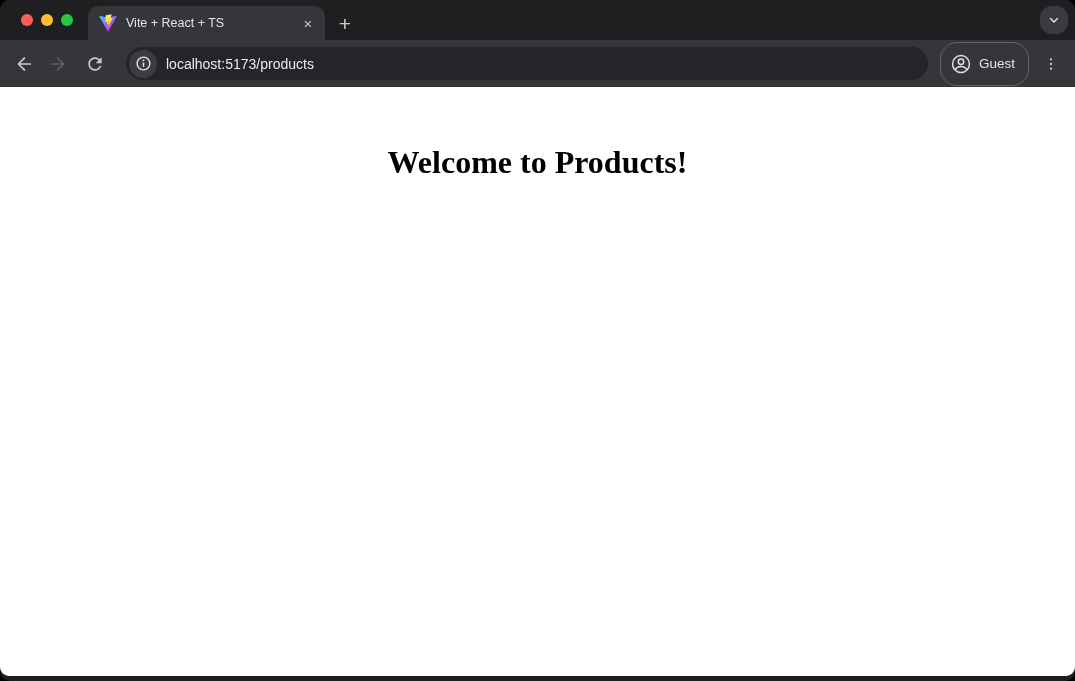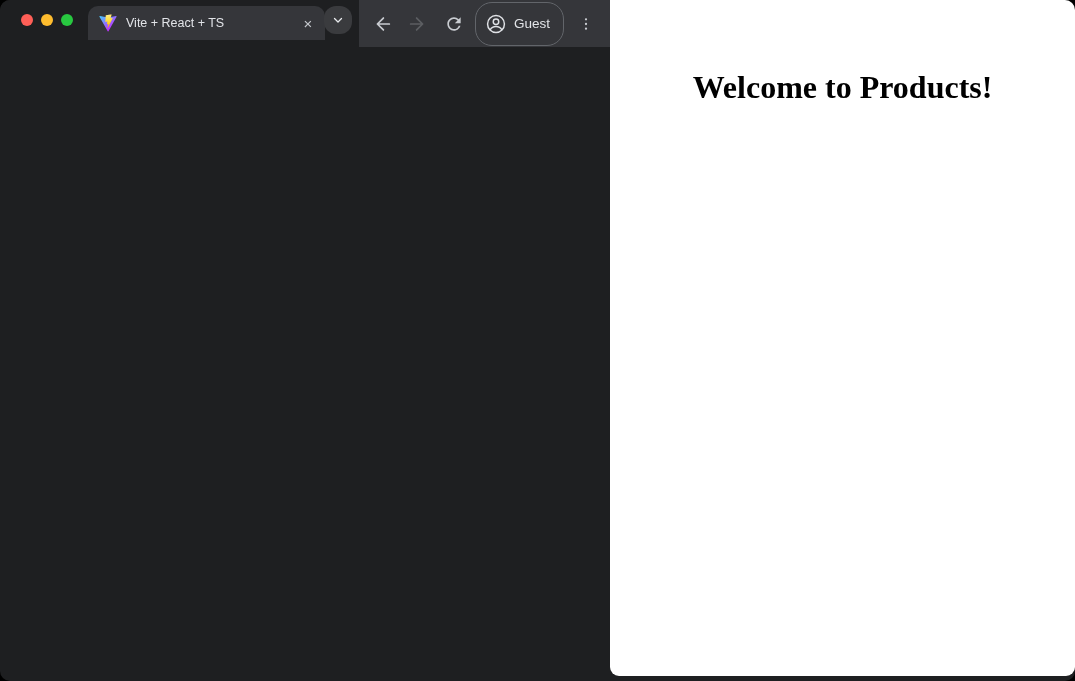--- a/index.html
+++ b/index.html
@@ -1,18 +1,18 @@
 <!DOCTYPE html>
 <html><head>
 <meta charset="utf-8">
 <style>
   html,body{margin:0;padding:0;background:#000;font-family:"Liberation Sans",sans-serif;}
   .window{
     width:1075px;height:681px;background:#1e1f21;border-radius:10px;
-    overflow:hidden;display:flex;position:relative;
+    overflow:hidden;display:flex;flex-direction:column;position:relative;
   }
   
   .tabstrip{height:40px;background:#1e1f21;display:flex;align-items:flex-end;position:relative;flex:0 0 auto;}
   .traffic{position:absolute;left:21px;top:14px;display:flex;gap:8px;}
   .light{width:12px;height:12px;border-radius:50%;}
   .light.red{background:#ff5f57;}
   .light.yellow{background:#febc2e;}
   .light.green{background:#28c840;}
   .tab{
     margin-left:88px;width:237px;height:34px;background:#35363a;
@@ -60,21 +60,21 @@
     padding:0 13px 0 9px;box-sizing:border-box;cursor:pointer;flex:0 0 auto;
   }
   .guest-chip .label{margin-left:7px;font-size:13.5px;color:#e2e4e8;}
   .menu-btn{
     width:28px;height:28px;margin-left:8px;border-radius:50%;
     display:flex;align-items:center;justify-content:center;cursor:pointer;flex:0 0 auto;
   }
   
   .content{
     flex:1;background:#ffffff;border-radius:0 0 9px 9px;margin-bottom:5px;
-    overflow:hidden;padding-top:48px;box-sizing:border-box;
+    overflow:hidden;padding-top:36px;box-sizing:border-box;
   }
   .content h1{
     margin:21px 0;text-align:center;
     font-family:"Liberation Serif",serif;font-weight:700;font-size:32px;color:#000;
   }
   svg{display:block;}
 </style>
 </head>
 <body>
 
@@ -128,20 +128,30 @@
       <svg width="22" height="22" viewBox="0 0 24 24">
         <path d="M10.5 5.5 17 12l-6.5 6.5M16.7 12H4" fill="none" stroke="#5c5e62" stroke-width="1.9" stroke-linecap="round" stroke-linejoin="round"></path>
       </svg>
     </div>
     <div class="navbtn">
       <svg width="20" height="20" viewBox="0 0 24 24">
         <path fill="#c9ccd1" d="M17.65 6.35A7.96 7.96 0 0 0 12 4c-4.42 0-7.99 3.58-7.99 8s3.57 8 7.99 8c3.73 0 6.84-2.55 7.73-6h-2.08a5.99 5.99 0 0 1-5.65 4c-3.31 0-6-2.69-6-6s2.69-6 6-6c1.66 0 3.14.69 4.22 1.78L13 11h7V4l-2.35 2.35z"></path>
       </svg>
     </div>
 
+    <div class="urlbar">
+      <span class="site-chip">
+        <svg width="17" height="17" viewBox="0 0 24 24">
+          <circle cx="12" cy="12" r="9" fill="none" stroke="#dfe1e5" stroke-width="2"></circle>
+          <rect x="11" y="10.6" width="2" height="6.2" rx="1" fill="#dfe1e5"></rect>
+          <circle cx="12" cy="7.7" r="1.25" fill="#dfe1e5"></circle>
+        </svg>
+      </span>
+      <span class="url-text">localhost:5173/products</span>
+    </div>
 
     <div class="guest-chip">
       <svg width="22" height="22" viewBox="0 0 24 24">
         <circle cx="12" cy="12" r="9.2" fill="none" stroke="#dfe1e5" stroke-width="1.6"></circle>
         <circle cx="12" cy="9.6" r="3" fill="none" stroke="#dfe1e5" stroke-width="1.6"></circle>
         <path d="M5.8 18.1c1.5-2.9 4-3.4 6.2-3.4s4.7.5 6.2 3.4" fill="none" stroke="#dfe1e5" stroke-width="1.6" stroke-linecap="round"></path>
       </svg>
       <span class="label">Guest</span>
     </div>
 

